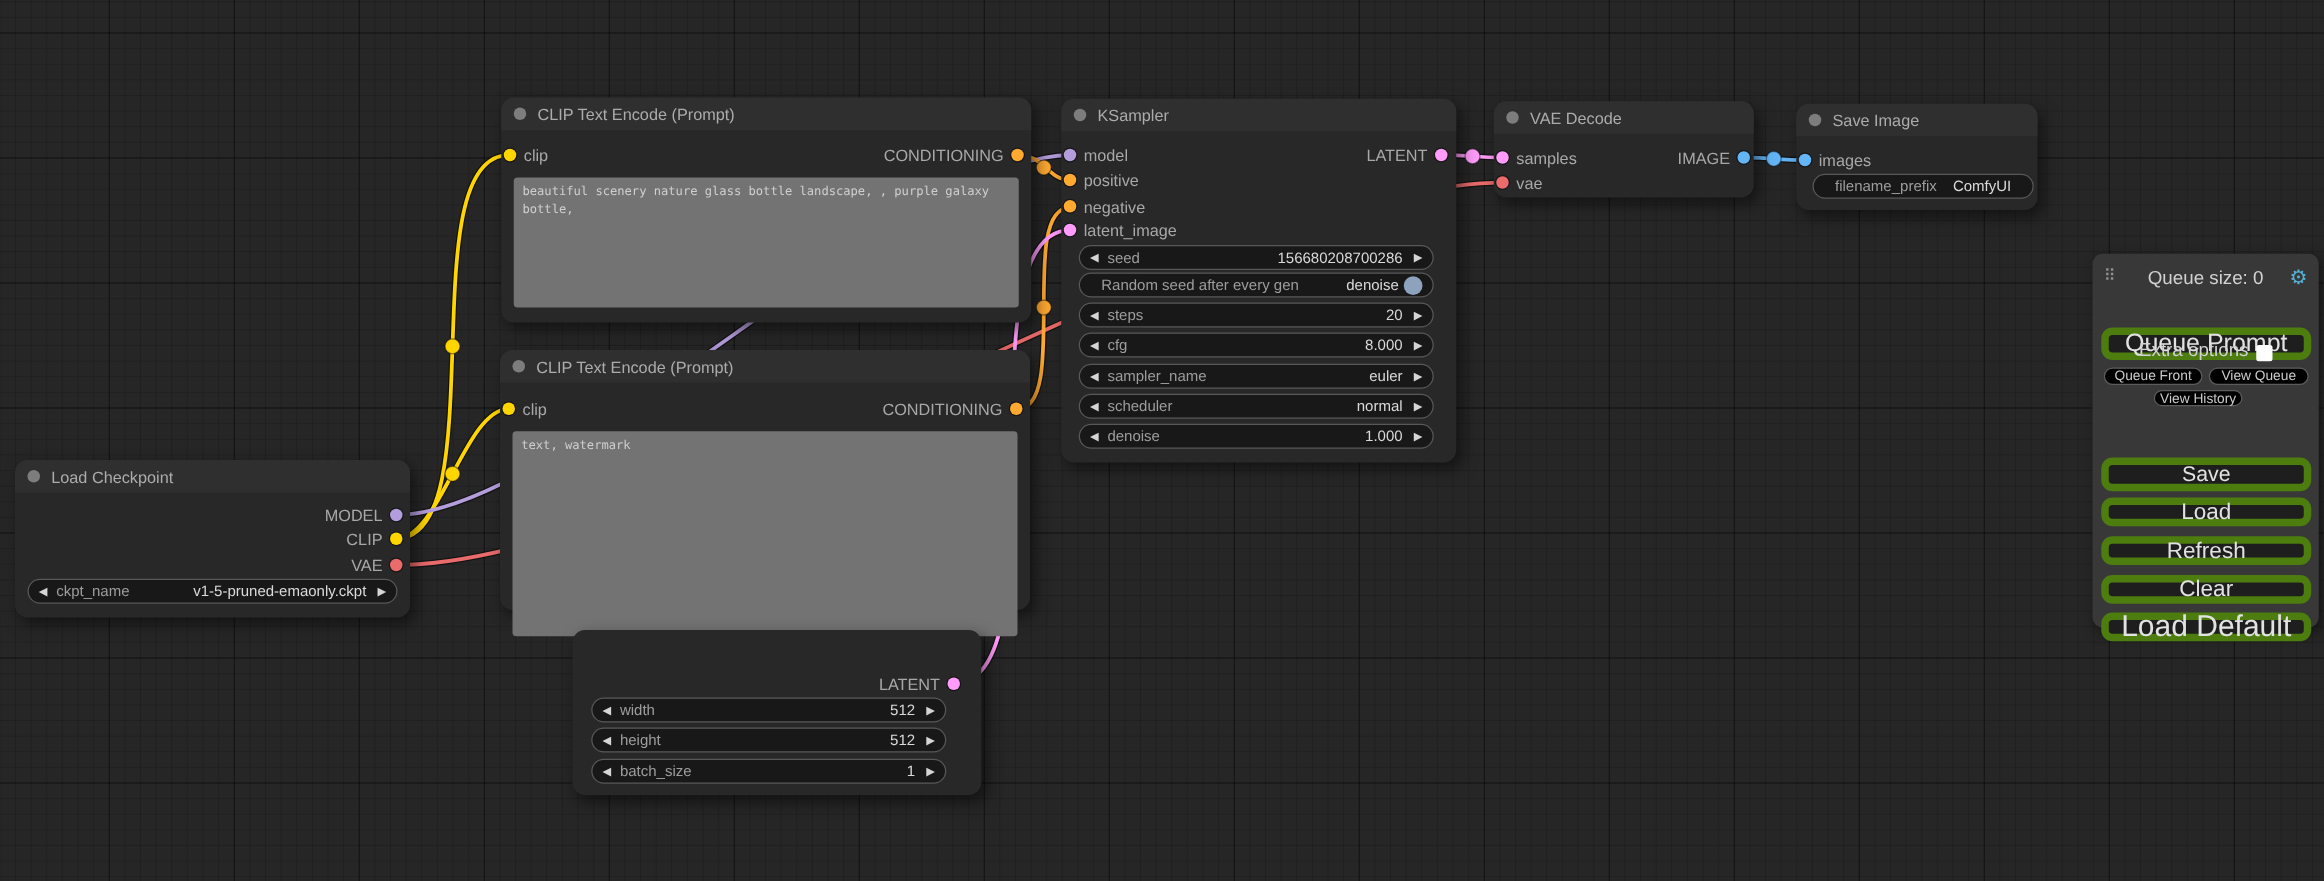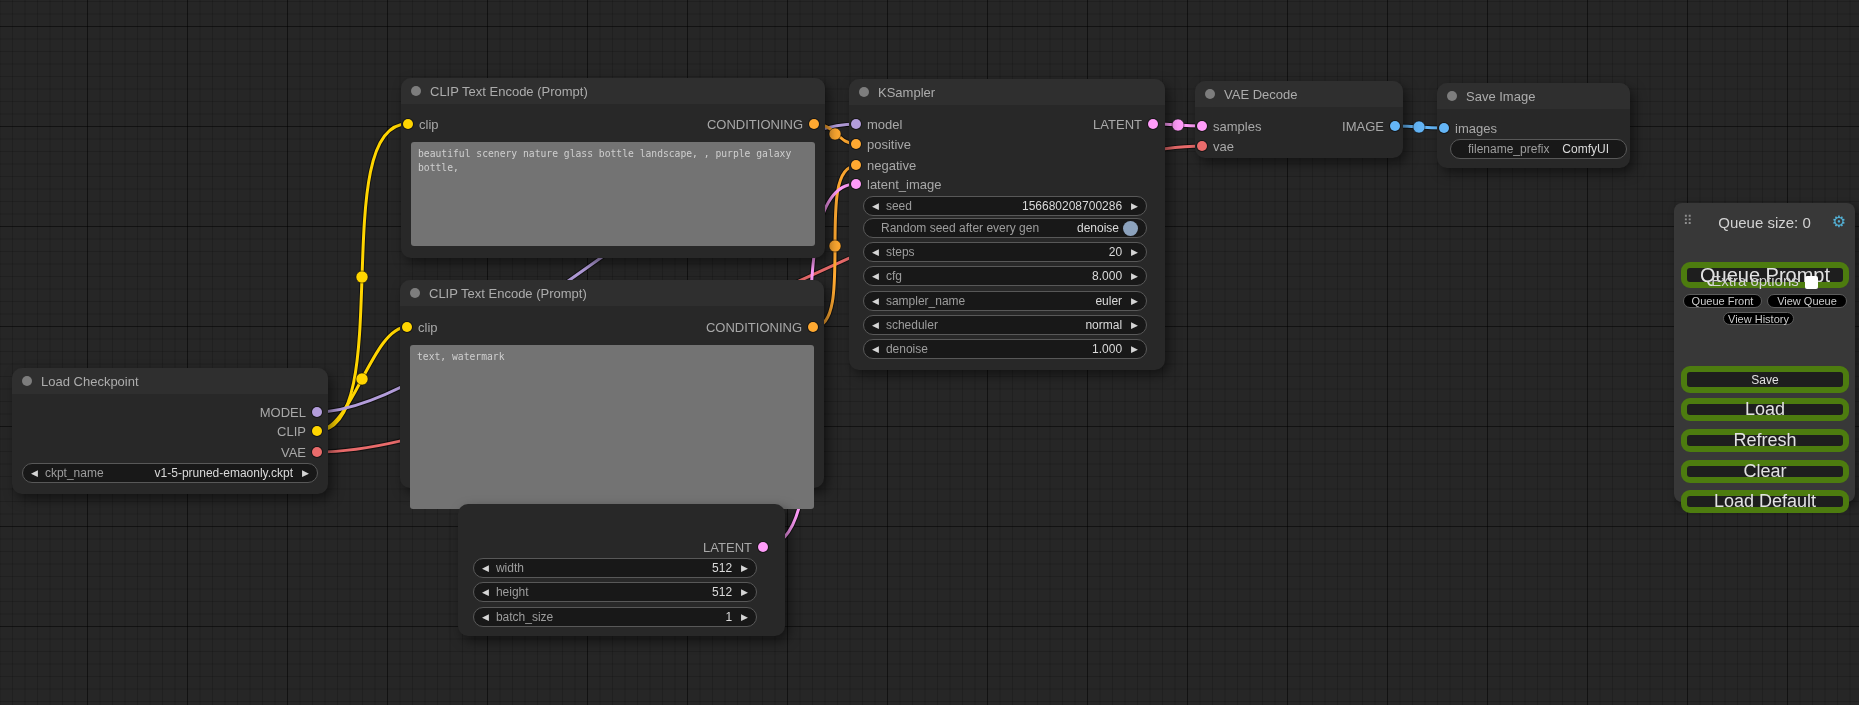--- a/index.html
+++ b/index.html
@@ -297,20 +297,20 @@
 
     <div class="qp-abs" style="left:0;right:0;top:69px;display:flex;align-items:flex-end;justify-content:center;gap:6px;">
       <span class="qtext">Extra options</span>
       <span id="extra-checkbox"></span>
     </div>
 
     <div class="qp-abs qpill" style="left:9px;top:91px;width:79px;height:14px;">Queue Front</div>
     <div class="qp-abs qpill" style="left:93px;top:91px;width:80px;height:14px;">View Queue</div>
     <div class="qp-abs qpill" style="left:49px;top:109px;width:71px;height:13px;">View History</div>
 
-    <div class="qp-abs qbtn" style="left:7px;top:139px;width:168px;height:27px;font-size:12px;">Save</div>
+    <div class="qp-abs qbtn" style="left:7px;top:139px;width:168px;height:27px;font-size:17px;">Save</div>
     <div class="qp-abs qbtn" style="left:7px;top:171px;width:168px;height:23px;font-size:18px;">Load</div>
     <div class="qp-abs qbtn" style="left:7px;top:202px;width:168px;height:23px;font-size:18px;">Refresh</div>
     <div class="qp-abs qbtn" style="left:7px;top:233px;width:168px;height:23px;font-size:18px;">Clear</div>
-    <div class="qp-abs qbtn" style="left:7px;top:263px;width:168px;height:23px;font-size:18px;">Load Default</div>
+    <div class="qp-abs qbtn" style="left:7px;top:263px;width:168px;height:23px;font-size:24px;">Load Default</div>
   </div>
 
 </div>
 
 </body></html>

